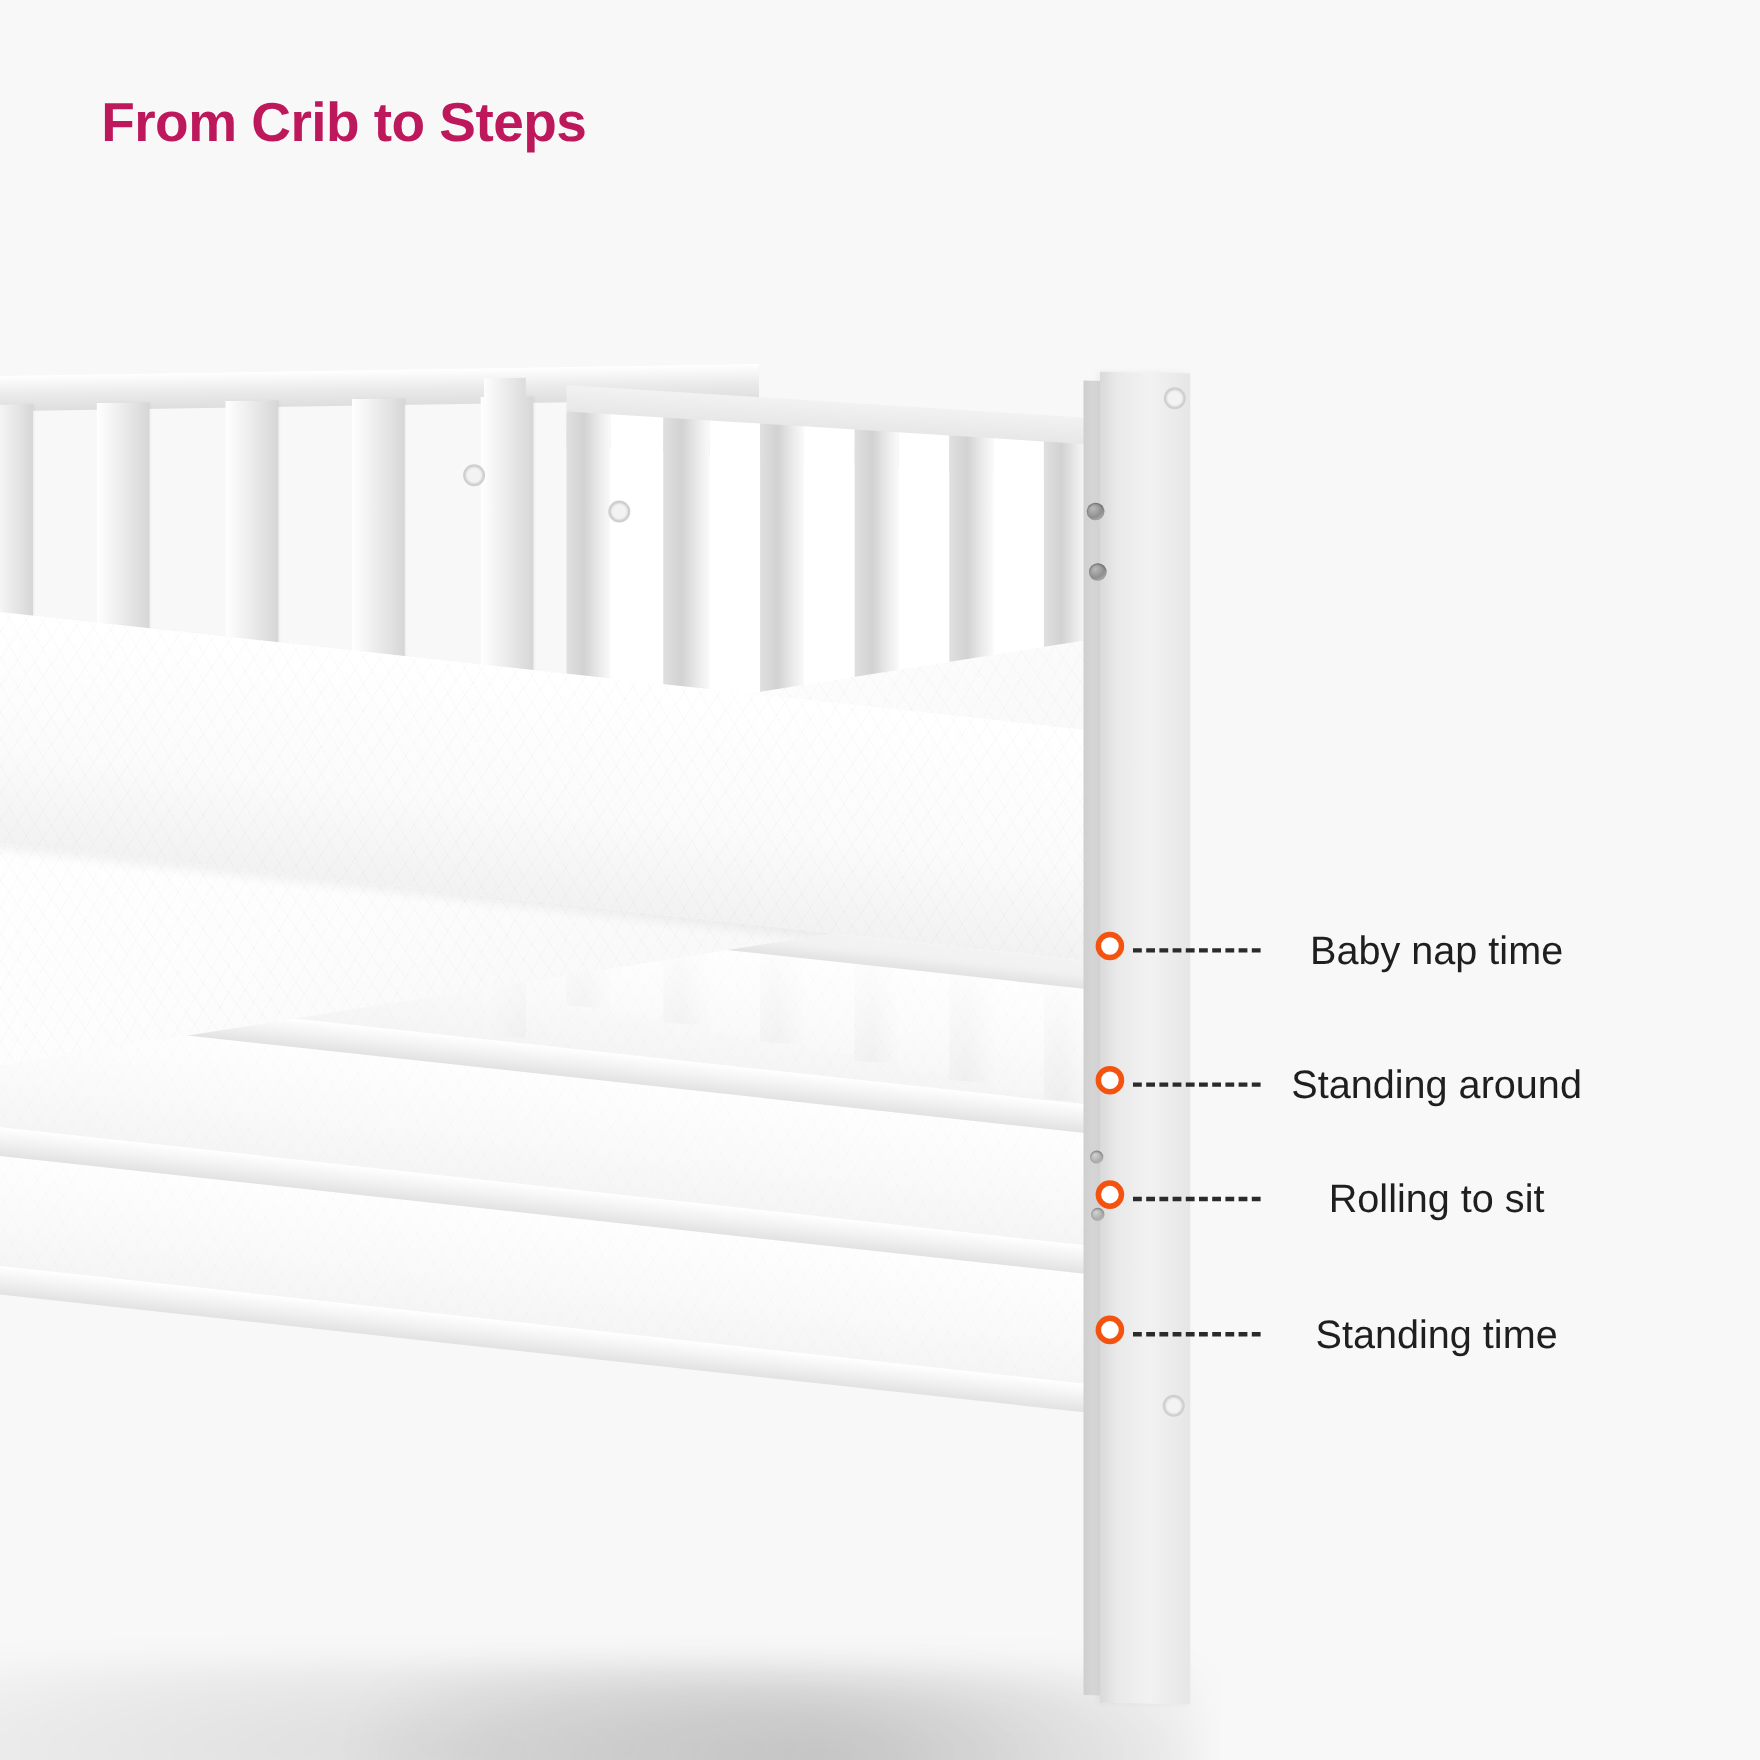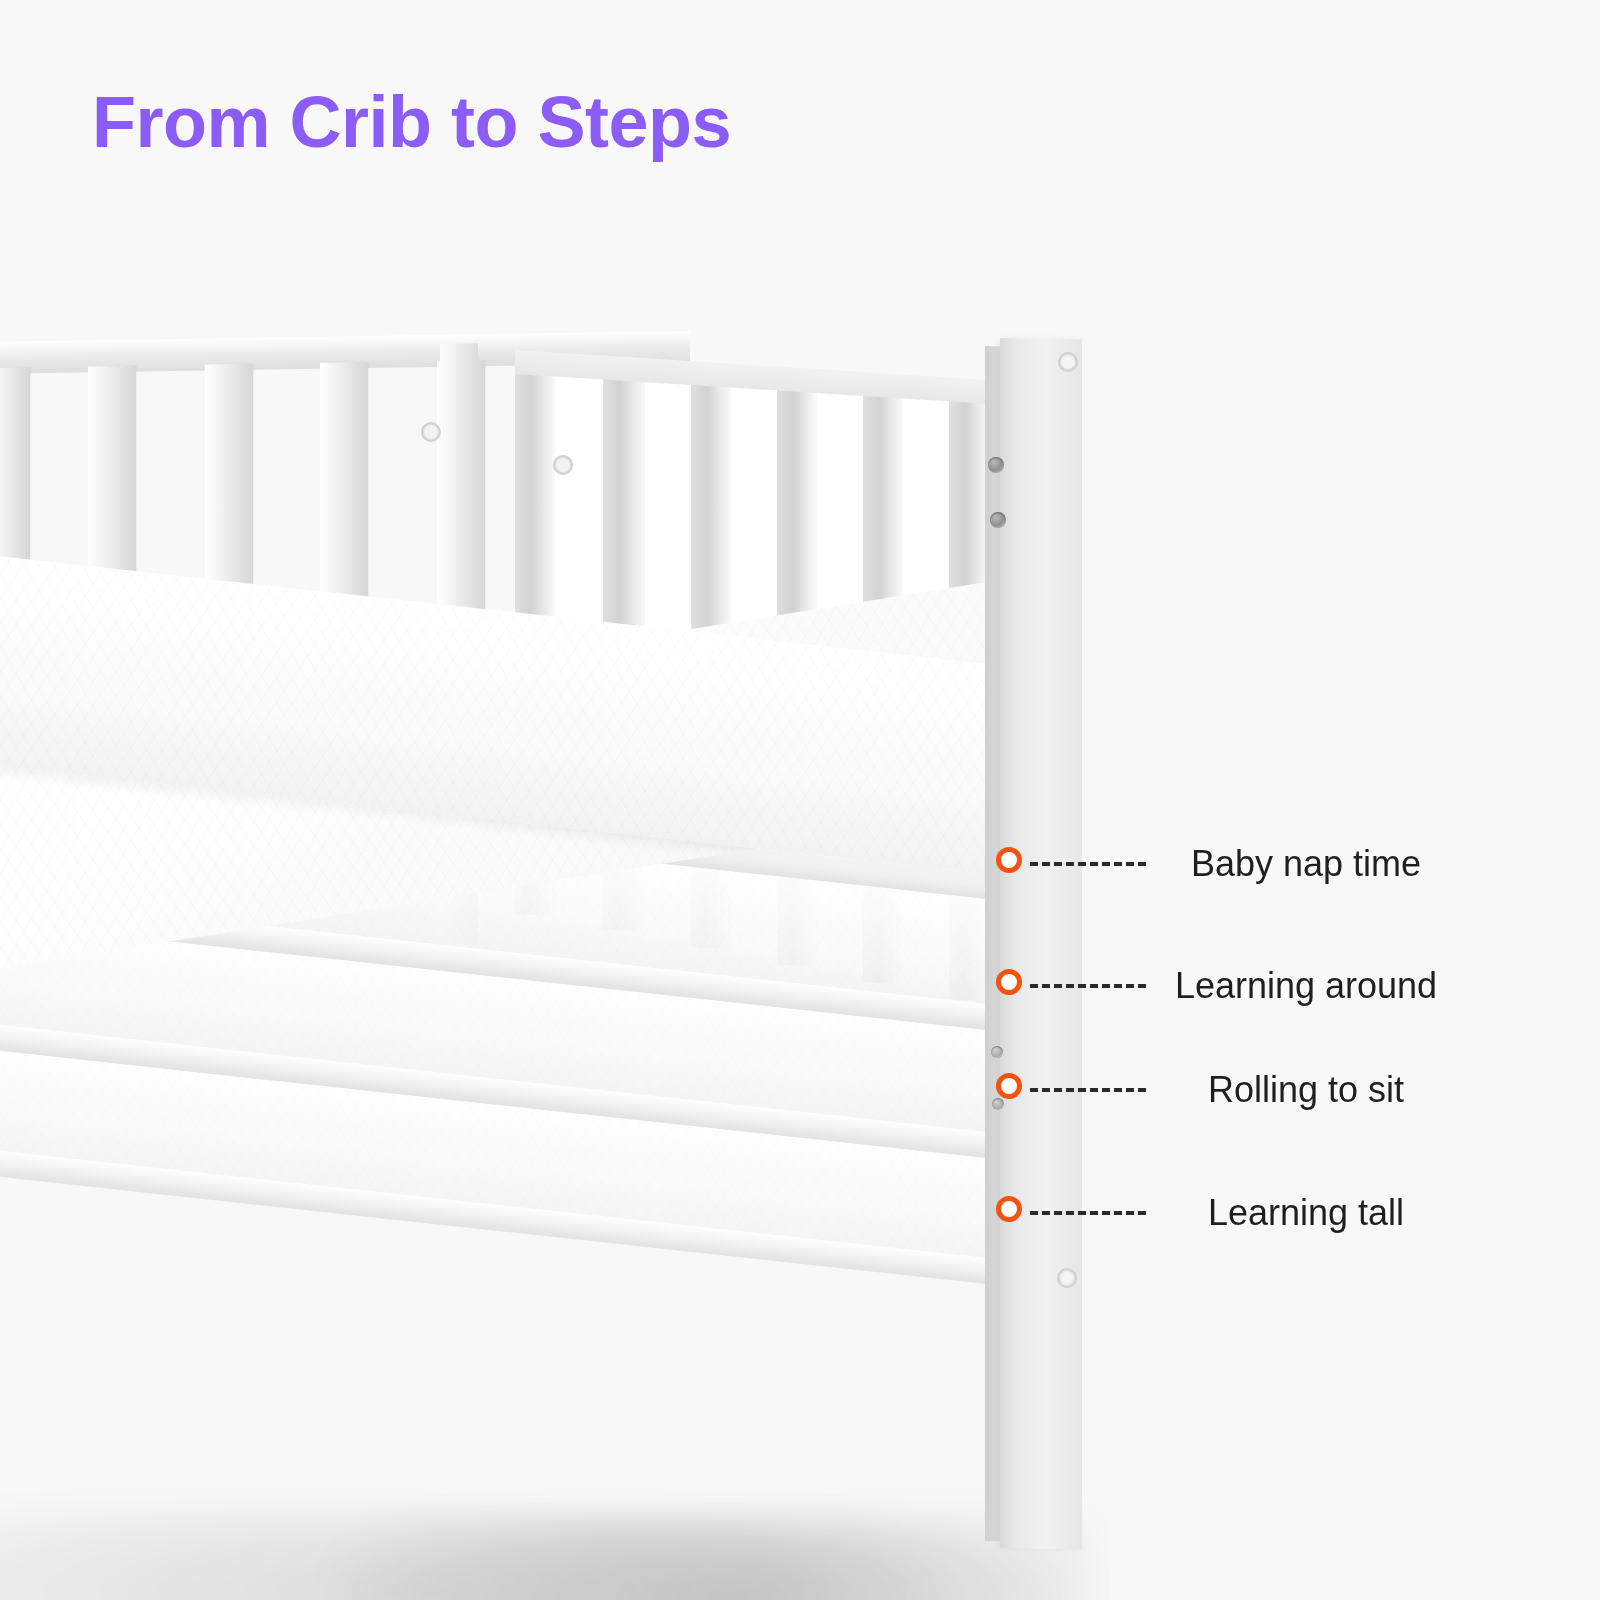--- a/index.html
+++ b/index.html
@@ -14,24 +14,24 @@
     background: #f8f8f8;
     overflow: hidden;
     font-family: "Liberation Sans", sans-serif;
   }
 
   
   #title {
     position: absolute;
     left: 92px;
     top: 86px;
-    font-size: 72px;
+    font-size: 50px;
     font-weight: bold;
     letter-spacing: -0.5px;
-    color: #8b5cf6;
+    color: #be185d;
     white-space: nowrap;
     line-height: 1;
   }
 
   
   #photo {
     position: absolute;
     left: 0;
     top: 330px;
     width: 1110px;
@@ -366,30 +366,30 @@
 
     <div class="callout" style="top:864px;">
       <div class="marker"></div>
       <div class="dash"></div>
       <div class="callout-label">Baby nap time</div>
     </div>
 
     <div class="callout" style="top:986px;">
       <div class="marker"></div>
       <div class="dash"></div>
-      <div class="callout-label">Learning around</div>
+      <div class="callout-label">Standing around</div>
     </div>
 
     <div class="callout" style="top:1090px;">
       <div class="marker"></div>
       <div class="dash"></div>
       <div class="callout-label">Rolling to sit</div>
     </div>
 
     <div class="callout" style="top:1213px;">
       <div class="marker"></div>
       <div class="dash"></div>
-      <div class="callout-label">Learning tall</div>
+      <div class="callout-label">Standing time</div>
     </div>
 
   </div>
 
 </div>
 
 </body></html>

